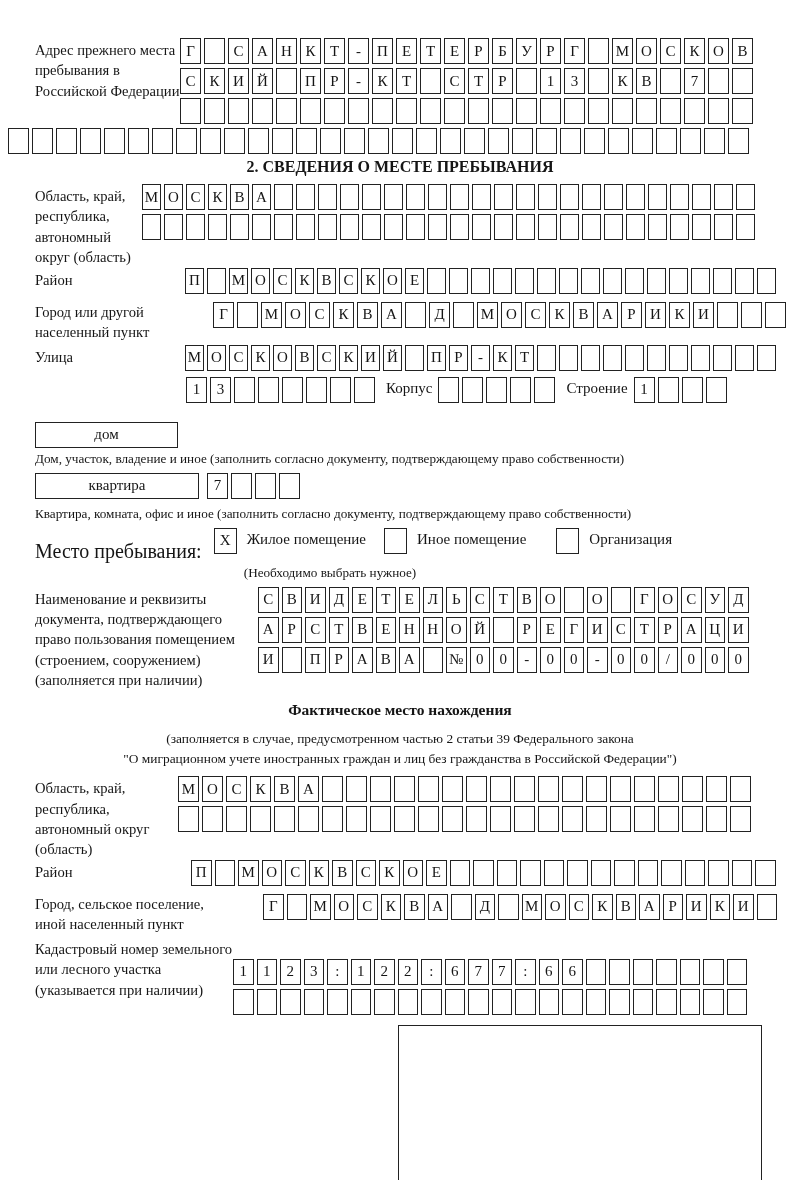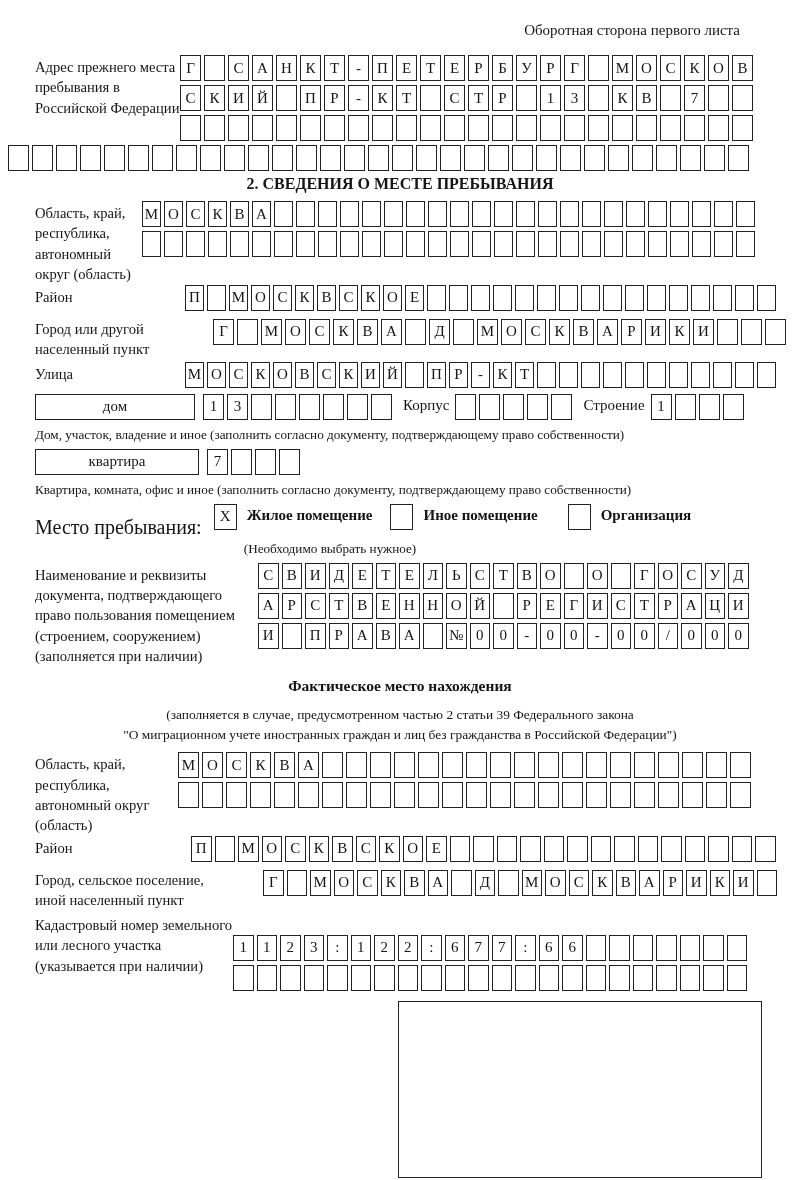--- a/index.html
+++ b/index.html
@@ -22,41 +22,40 @@
   .p22 .cell{width:19px;}
   .p235 .cell{width:20.5px;}
   .caption{font-size:13.2px;margin-top:1px;margin-bottom:6px;}
   .center{text-align:center;}
   .sec-title{font-weight:bold;font-size:16px;text-align:center;margin:4px 0 8px 0;}
   .sub-title{font-weight:bold;font-size:15.5px;text-align:center;margin:10px 0 10px 0;}
   .hrow{display:flex;align-items:flex-start;margin-left:35px;margin-bottom:3px;}
   .widebox{flex:none;box-sizing:border-box;height:26px;border:1.7px solid #222;
            display:flex;align-items:center;justify-content:center;font-size:15px;
            margin-right:8px;}
-  .w170{width:160px;} .w200{width:164px;}
+  .w170{width:143px;margin-top:45px;} .w200{width:164px;}
   .inlabel{flex:none;font-size:15px;margin:3px 6px 0 8px;}
   .ckrow{display:flex;align-items:flex-start;margin-left:35px;margin-top:4px;}
   .cklabel{font-size:20px;margin:12px 12px 0 0;}
   .ckbox{flex:none;box-sizing:border-box;width:23px;height:26px;border:1.7px solid #222;
          display:flex;align-items:center;justify-content:center;font-size:15px;}
-  .optlabel{font-size:15px;margin:3px 0 0 10px;font-weight:bold;}
+  .optlabel{font-size:15px;margin:3px 0 0 10px;}
   .gap18{margin-left:18px;} .gap30{margin-left:30px;}
   .note660{width:660px;text-align:center;font-size:13.2px;margin:2px 0 6px 0;}
   .legal{font-size:13.4px;text-align:center;line-height:1.55;}
   .mt22{margin-top:22px;}
   .stamp-box{box-sizing:border-box;margin-left:398px;margin-top:6px;width:364px;
              height:177px;border:1.8px solid #222;background:#fff;}
   .mb2{margin-bottom:2px;gap:30px;} .mb6{margin-bottom:6px;}
 </style>
 </head>
 <body>
 
 <div class="page">
 
-  <div class="hdr">Оборотная сторона первого листа</div>
 
   <div class="field" style="margin-top:16px;">
     <div class="flabel lw145">Адрес прежнего места пребывания в Российской Федерации</div>
     <div class="rows">
       <div class="boxrow p24">
           <div class="cell">Г</div>
           <div class="cell"></div>
           <div class="cell">С</div>
           <div class="cell">А</div>
           <div class="cell">Н</div>

